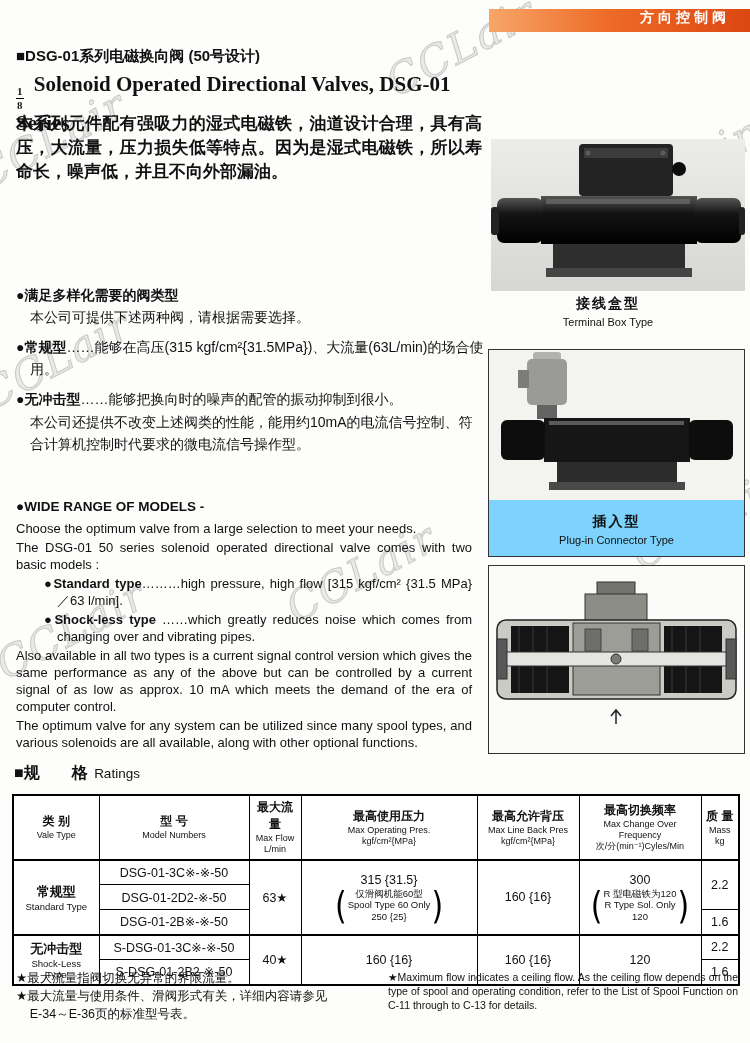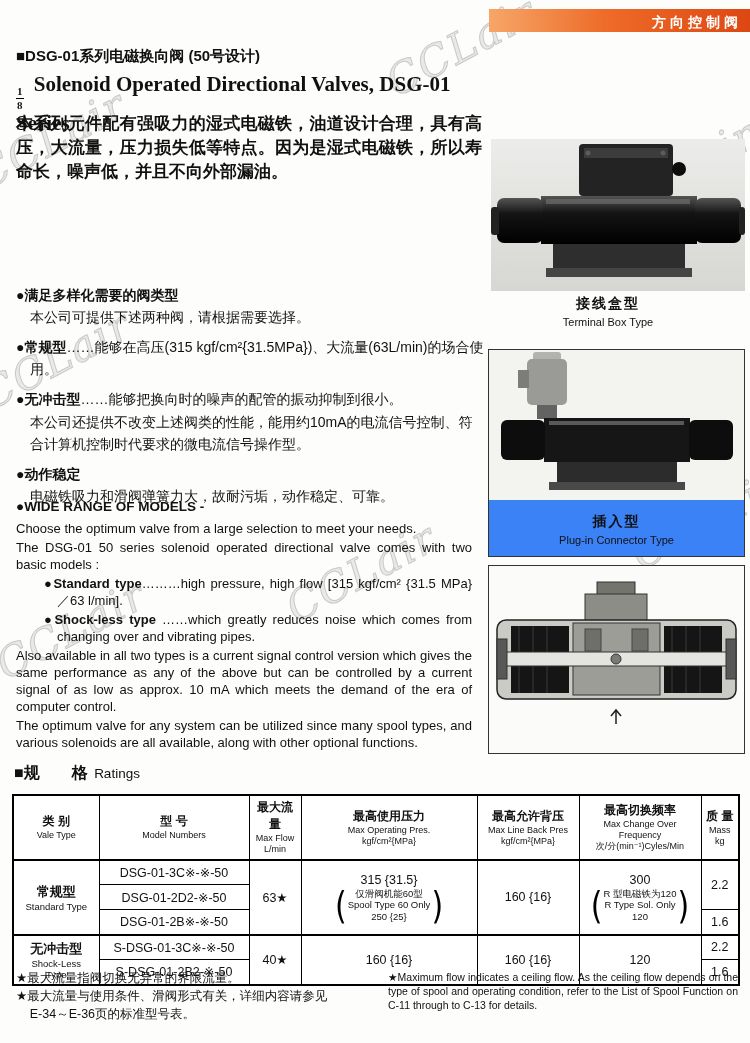--- a/index.html
+++ b/index.html
@@ -15,21 +15,21 @@
     position:absolute; font-family:"DejaVu Serif","Liberation Serif",serif;
     font-style:italic; font-size:42px; letter-spacing:2px;
     color:rgba(165,165,165,0.22); -webkit-text-stroke:1px rgba(150,150,150,0.45);
     transform:rotate(-28deg); pointer-events:none; white-space:nowrap;
   }
 
   
   .topbar {
     position:absolute; left:489px; top:9px; right:0; height:23px;
     background:linear-gradient(90deg,#f6a668 0%, #ee6b28 45%, #dd4712 100%);
-    display:flex; align-items:flex-end; justify-content:flex-end; padding-right:8px;
+    display:flex; align-items:flex-start; justify-content:flex-end; padding-right:20px;
   }
   .topbar-label { color:#fff; font-weight:bold; font-size:14px; letter-spacing:4px; }
 
   
   .title-cn { position:absolute; left:16px; top:47px; font-size:15px; font-weight:bold; }
   .title-en {
     position:absolute; left:16px; top:72px; width:470px;
     font-family:"Liberation Serif","DejaVu Serif",serif; font-size:21px; font-weight:bold;
   }
   .frac { display:inline-flex; flex-direction:column; align-items:center; vertical-align:-4px; line-height:1; margin-right:5px; }
@@ -51,21 +51,21 @@
   .wide p { text-align:justify; margin-bottom:2px; }
   .wide .w-title { font-weight:bold; font-size:13.5px; margin-bottom:4px; text-align:left; }
   .w-item { padding-left:1em; text-indent:-1em;margin-left:28px; }
   .w-item b { font-weight:bold; }
 
   
   .fig1 { position:absolute; left:491px; top:139px; width:254px; }
   .fig1-label { margin-left:42px; width:150px; text-align:center; }
   .lab-cn { font-size:14px; font-weight:bold; letter-spacing:2px; }
   .lab-en { font-size:11px; margin-top:3px; }
-  .frame { position:absolute; border:1px solid #333; background:#3b82f6; }
+  .frame { position:absolute; border:1px solid #333; background:#7dd3fc; }
   .fig2 { left:488px; top:349px; width:257px; height:208px; }
   .fig2 .fig-labels { position:absolute; left:0; right:0; bottom:10px; text-align:center; }
   .fig3 { left:488px; top:565px; width:257px; height:189px; }
 
   
   .ratings-head { position:absolute; left:14px; top:763px; }
   .rh-cn { font-size:16px; font-weight:bold; }
   .rh-en { font-size:13.5px; margin-left:2px; }
 
   table.ratings {
@@ -129,24 +129,20 @@
       <p class="f-line"><b>●满足多样化需要的阀类型</b><span></span></p>
       <p class="f-body">本公司可提供下述两种阀，请根据需要选择。</p>
     </div>
     <div class="feature">
       <p class="f-line"><b>●常规型</b><span>……能够在高压(315 kgf/cm²{31.5MPa})、大流量(63L/min)的场合使用。</span></p>
       <p class="f-body"></p>
     </div>
     <div class="feature">
       <p class="f-line"><b>●无冲击型</b><span>……能够把换向时的噪声的配管的振动抑制到很小。</span></p>
       <p class="f-body">本公司还提供不改变上述阀类的性能，能用约10mA的电流信号控制、符合计算机控制时代要求的微电流信号操作型。</p>
-    </div>
-    <div class="feature">
-      <p class="f-line"><b>●动作稳定</b><span></span></p>
-      <p class="f-body">电磁铁吸力和滑阀弹簧力大，故耐污垢，动作稳定、可靠。</p>
     </div>
   </div>
 
   <div class="wide">
     <p class="w-title">●WIDE RANGE OF MODELS -</p>
     <p>Choose the optimum valve from a large selection to meet your needs.</p>
     <p>The DSG-01 50 series solenoid operated directional valve comes with two basic models :</p>
     <p class="w-item"><b>●Standard type</b><span>………high pressure, high flow [315 kgf/cm² {31.5 MPa} ／63 l/min].</span></p>
     <p class="w-item"><b>●Shock-less type</b><span> ……which greatly reduces noise which comes from changing over and vibrating pipes.</span></p>
     <p>Also available in all two types is a current signal control version which gives the same performance as any of the above but can be controlled by a current signal of as low as approx. 10 mA which meets the demand of the era of computer control.</p>

